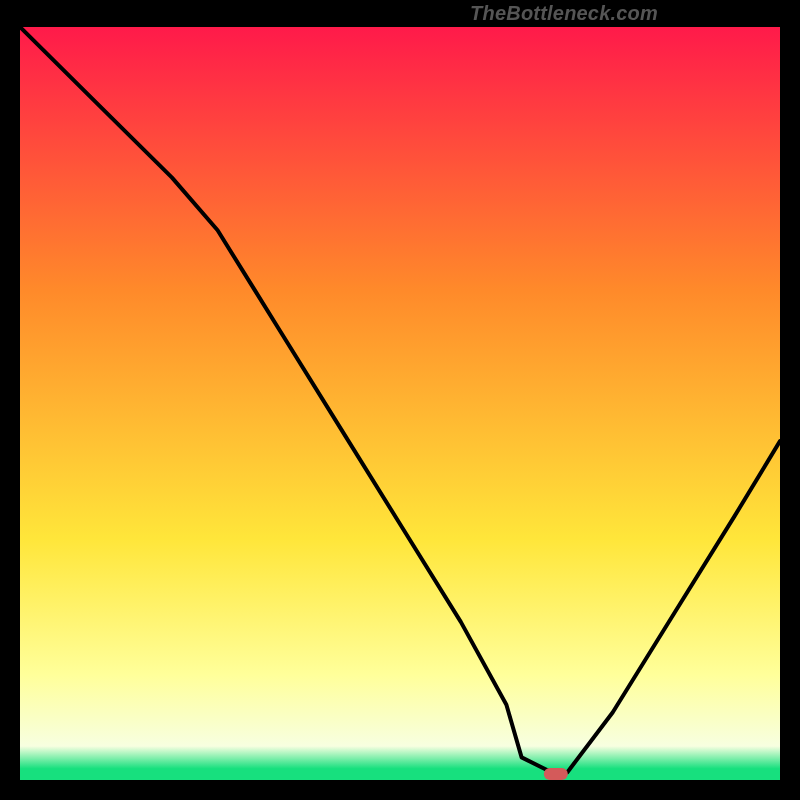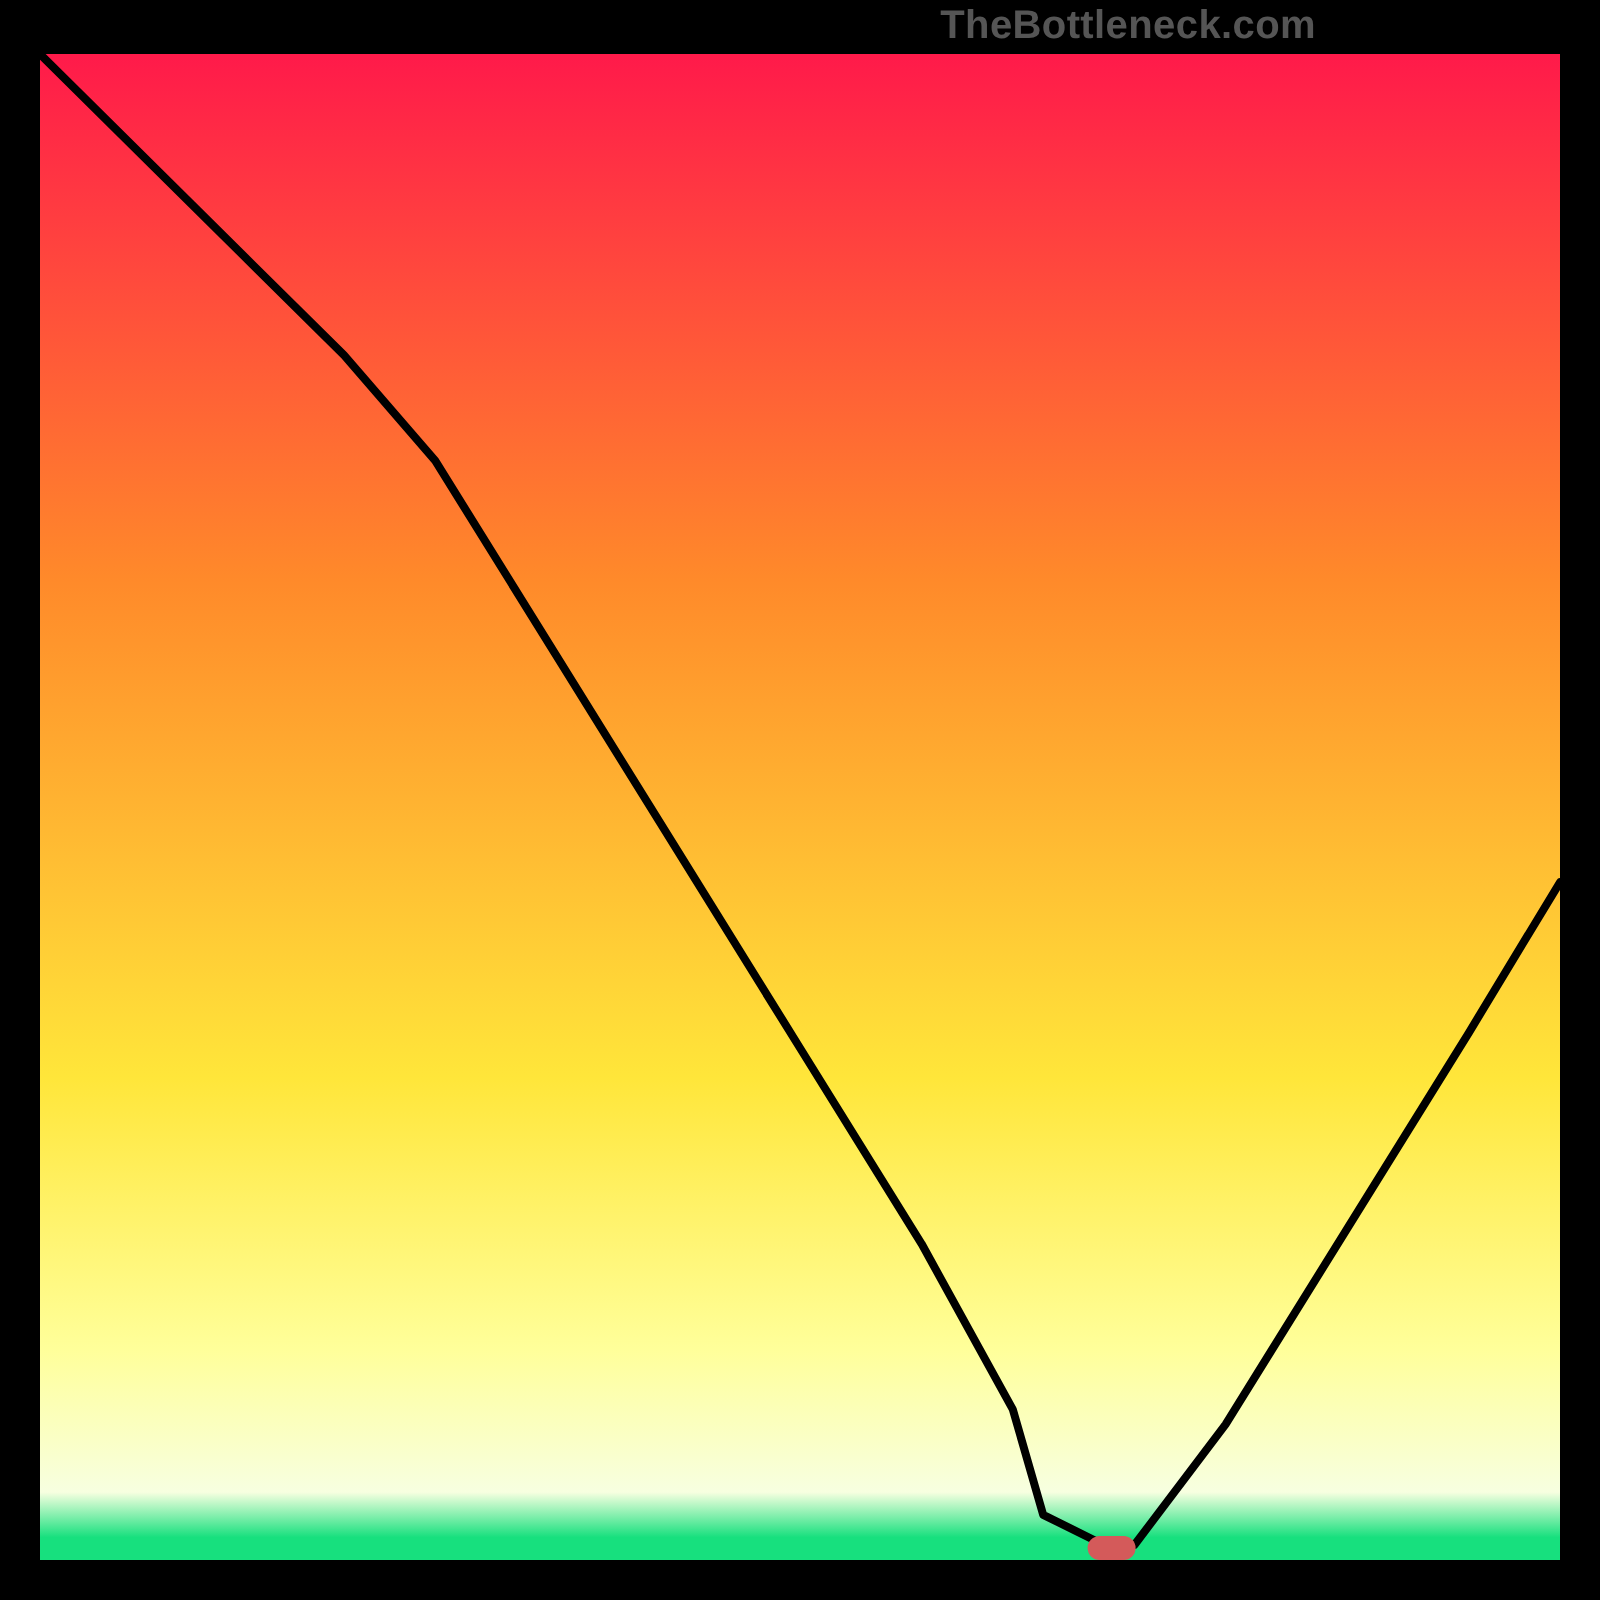--- a/index.html
+++ b/index.html
@@ -8,20 +8,21 @@
     width: 800px;
     height: 800px;
     background: #000;
     overflow: hidden;
     font-family: Arial, Helvetica, sans-serif;
   }
   .frame {
     position: relative;
     width: 668px;
     height: 800px;
+    font-style: italic;
   }
   .watermark {
     position: absolute;
     top: 2px;
     right: 10px;
     color: #555;
     font-size: 20px;
     font-weight: 600;
     letter-spacing: 0.2px;
     z-index: 3;

